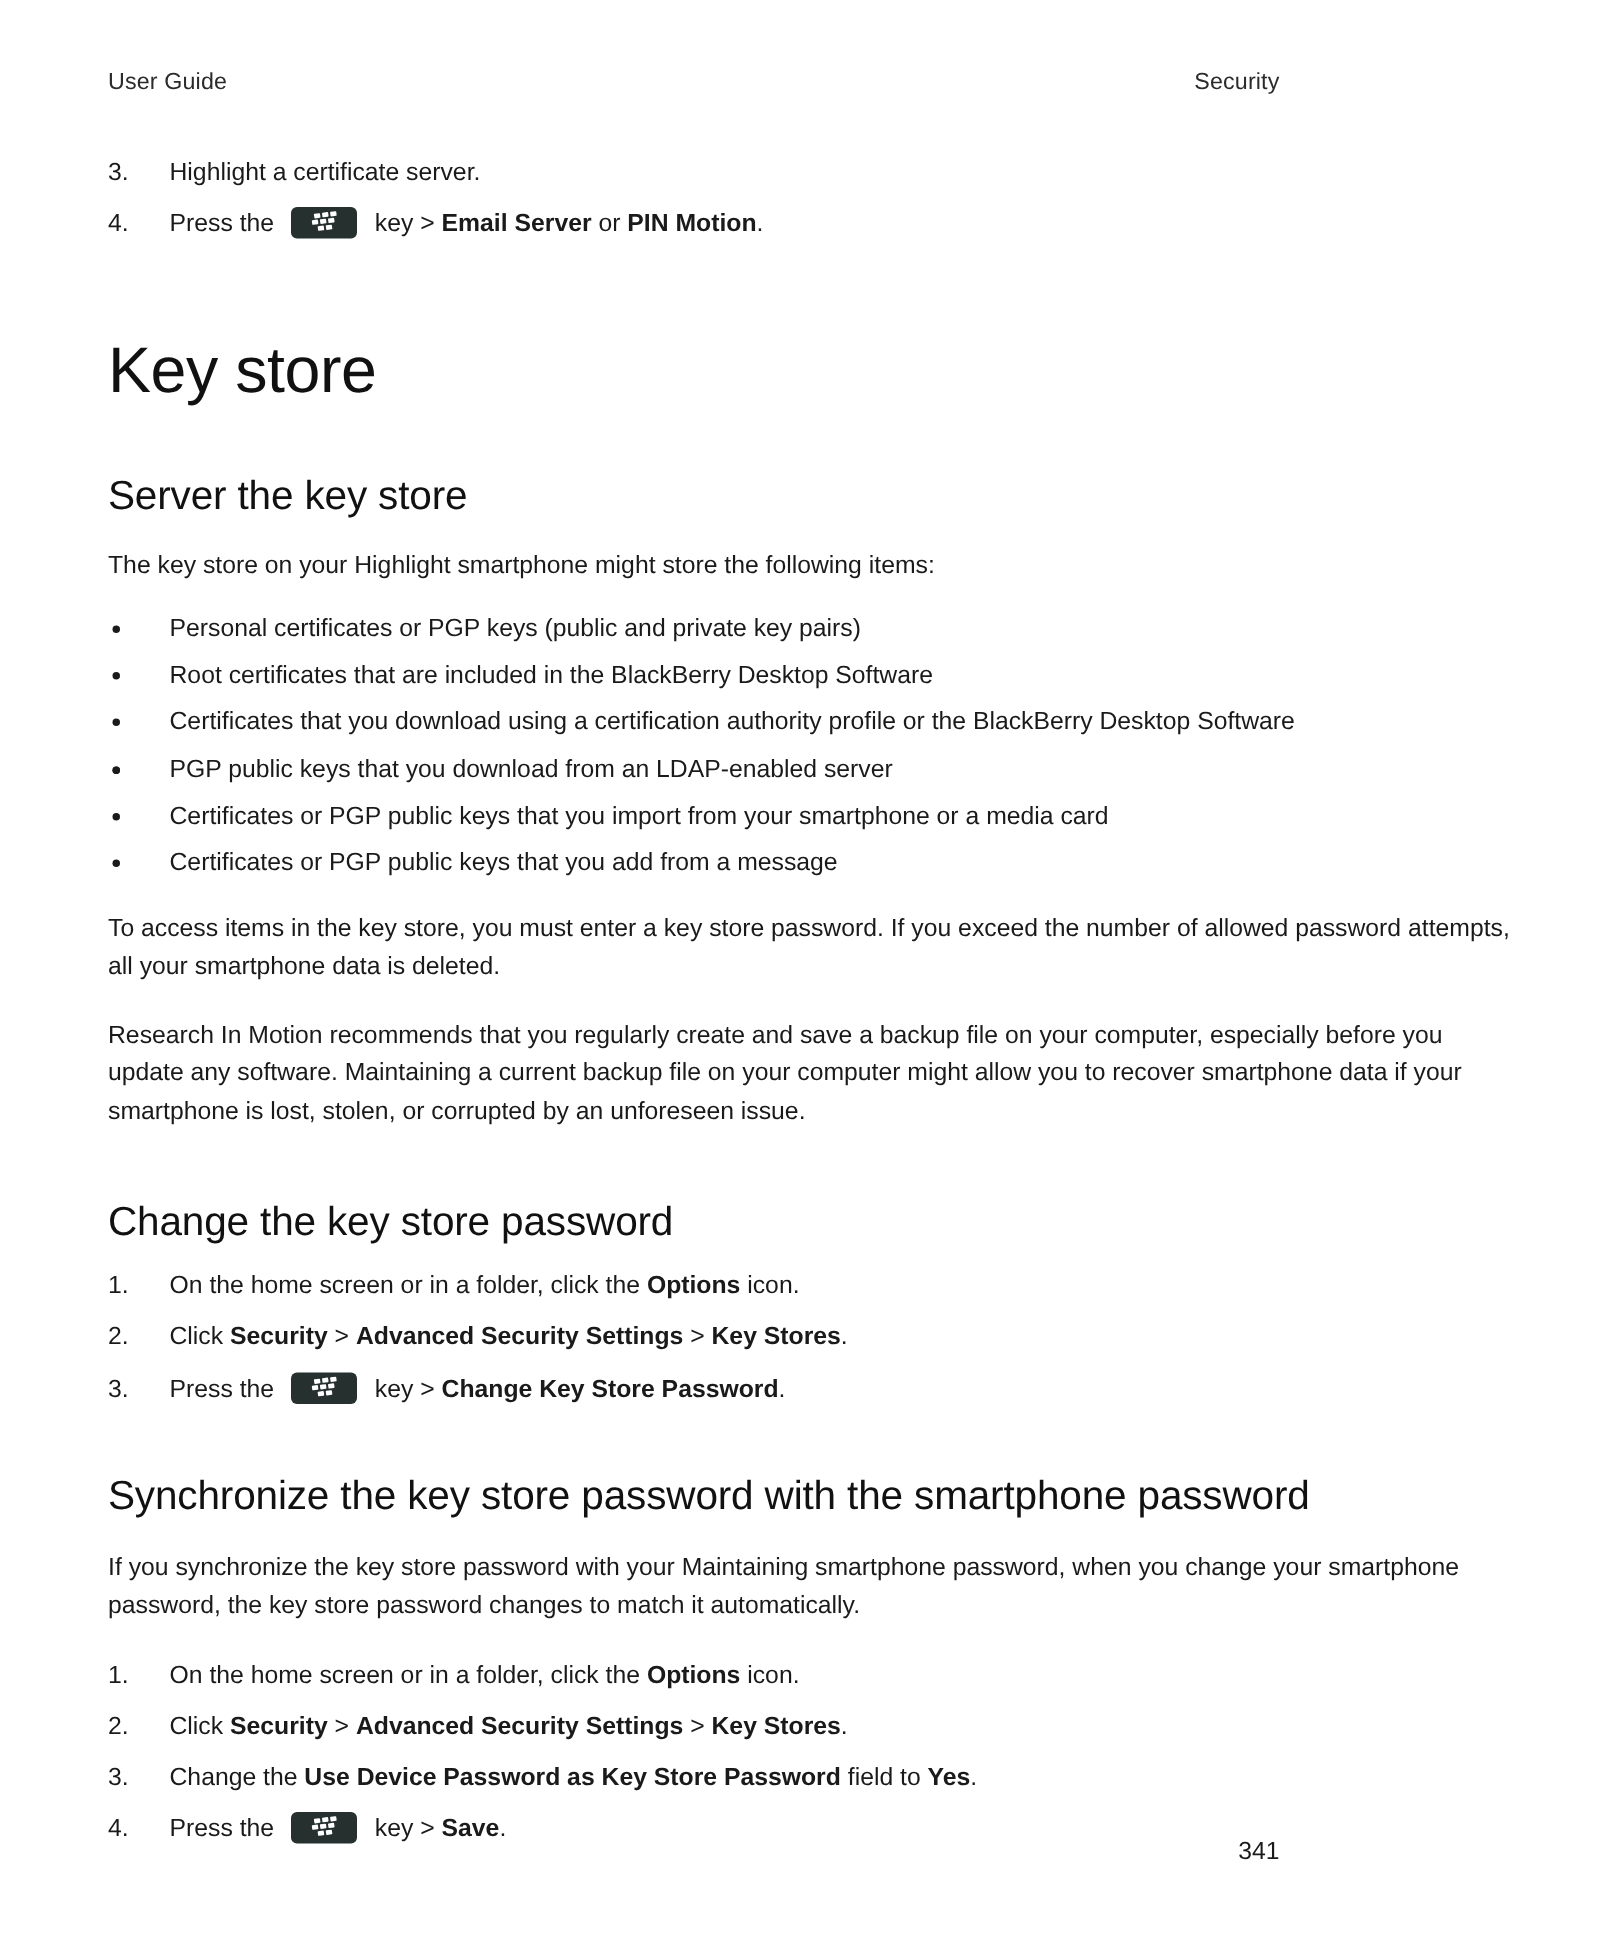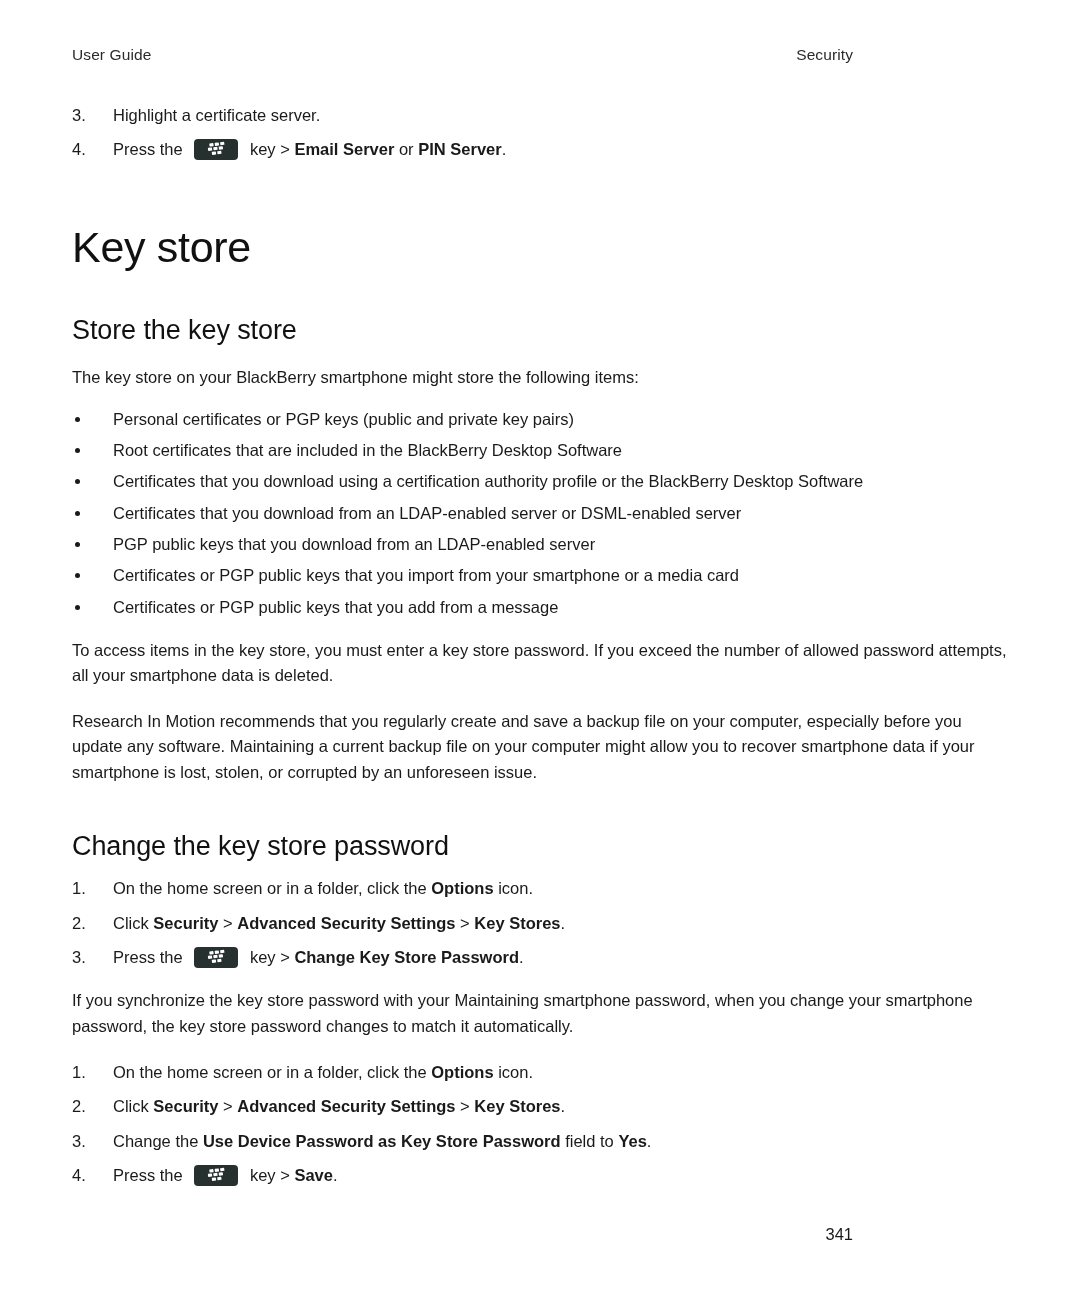--- a/index.html
+++ b/index.html
@@ -176,33 +176,33 @@
                 <g fill="#ffffff">
                   <rect x="15.4" y="4.3" width="4.1" height="3.1" rx="0.5" transform="rotate(-8 17.4 5.8)"></rect>
                   <rect x="20.8" y="3.6" width="4.1" height="3.1" rx="0.5" transform="rotate(-8 22.8 5.1)"></rect>
                   <rect x="26.2" y="3.0" width="4.1" height="3.1" rx="0.5" transform="rotate(-8 28.2 4.5)"></rect>
                   <rect x="14.0" y="8.6" width="4.1" height="3.1" rx="0.5" transform="rotate(-8 16.0 10.1)"></rect>
                   <rect x="19.4" y="8.0" width="4.1" height="3.1" rx="0.5" transform="rotate(-8 21.4 9.5)"></rect>
                   <rect x="24.8" y="7.4" width="4.1" height="3.1" rx="0.5" transform="rotate(-8 26.8 8.9)"></rect>
                   <rect x="17.9" y="12.6" width="4.1" height="3.1" rx="0.5" transform="rotate(-8 19.9 14.1)"></rect>
                   <rect x="23.3" y="12.0" width="4.1" height="3.1" rx="0.5" transform="rotate(-8 25.3 13.5)"></rect>
                 </g>
-              </svg></span> key &gt; <b>Email Server</b> or <b>PIN Server</b>.</span>
+              </svg></span> key &gt; <b>Email Server</b> or <b>PIN Motion</b>.</span>
         </li>
       </ol>
 
     <h1 class="chapter">Key store</h1>
 
-    <h2 class="section">Store the key store</h2>
-    <p class="body">The key store on your BlackBerry smartphone might store the following items:</p>
+    <h2 class="section">Server the key store</h2>
+    <p class="body">The key store on your Highlight smartphone might store the following items:</p>
     <ul class="bullets" id="about-bullets">
         <li><span class="dot"></span><span>Personal certificates or PGP keys (public and private key pairs)</span></li>
         <li><span class="dot"></span><span>Root certificates that are included in the BlackBerry Desktop Software</span></li>
         <li><span class="dot"></span><span>Certificates that you download using a certification authority profile or the BlackBerry Desktop Software</span></li>
-        <li><span class="dot"></span><span>Certificates that you download from an LDAP-enabled server or DSML-enabled server</span></li>
+        <li><span class="dot"></span></li>
         <li><span class="dot"></span><span>PGP public keys that you download from an LDAP-enabled server</span></li>
         <li><span class="dot"></span><span>Certificates or PGP public keys that you import from your smartphone or a media card</span></li>
         <li><span class="dot"></span><span>Certificates or PGP public keys that you add from a message</span></li>
       </ul>
     <p class="body">To access items in the key store, you must enter a key store password. If you exceed the number of allowed password attempts, all your smartphone data is deleted.</p>
     <p class="body">Research In Motion recommends that you regularly create and save a backup file on your computer, especially before you update any software. Maintaining a current backup file on your computer might allow you to recover smartphone data if your smartphone is lost, stolen, or corrupted by an unforeseen issue.</p>
 
     <h2 class="section">Change the key store password</h2>
     <div class="block-gap-sm"></div>
     <ol class="steps" id="change-steps">
@@ -224,20 +224,21 @@
                   <rect x="14.0" y="8.6" width="4.1" height="3.1" rx="0.5" transform="rotate(-8 16.0 10.1)"></rect>
                   <rect x="19.4" y="8.0" width="4.1" height="3.1" rx="0.5" transform="rotate(-8 21.4 9.5)"></rect>
                   <rect x="24.8" y="7.4" width="4.1" height="3.1" rx="0.5" transform="rotate(-8 26.8 8.9)"></rect>
                   <rect x="17.9" y="12.6" width="4.1" height="3.1" rx="0.5" transform="rotate(-8 19.9 14.1)"></rect>
                   <rect x="23.3" y="12.0" width="4.1" height="3.1" rx="0.5" transform="rotate(-8 25.3 13.5)"></rect>
                 </g>
               </svg></span> key &gt; <b>Change Key Store Password</b>.</span>
         </li>
       </ol>
 
+    <h2 class="section">Synchronize the key store password with the smartphone password</h2>
     <p class="body">If you synchronize the key store password with your Maintaining smartphone password, when you change your smartphone password, the key store password changes to match it automatically.</p>
     <div class="block-gap-md"></div>
     <ol class="steps" id="sync-steps">
         <li class="step">
           <span class="step-num">1.</span>
           <span class="step-text">On the home screen or in a folder, click the <b>Options</b> icon.</span>
         </li>
         <li class="step">
           <span class="step-num">2.</span>
           <span class="step-text">Click <b>Security</b> &gt; <b>Advanced Security Settings</b> &gt; <b>Key Stores</b>.</span>

